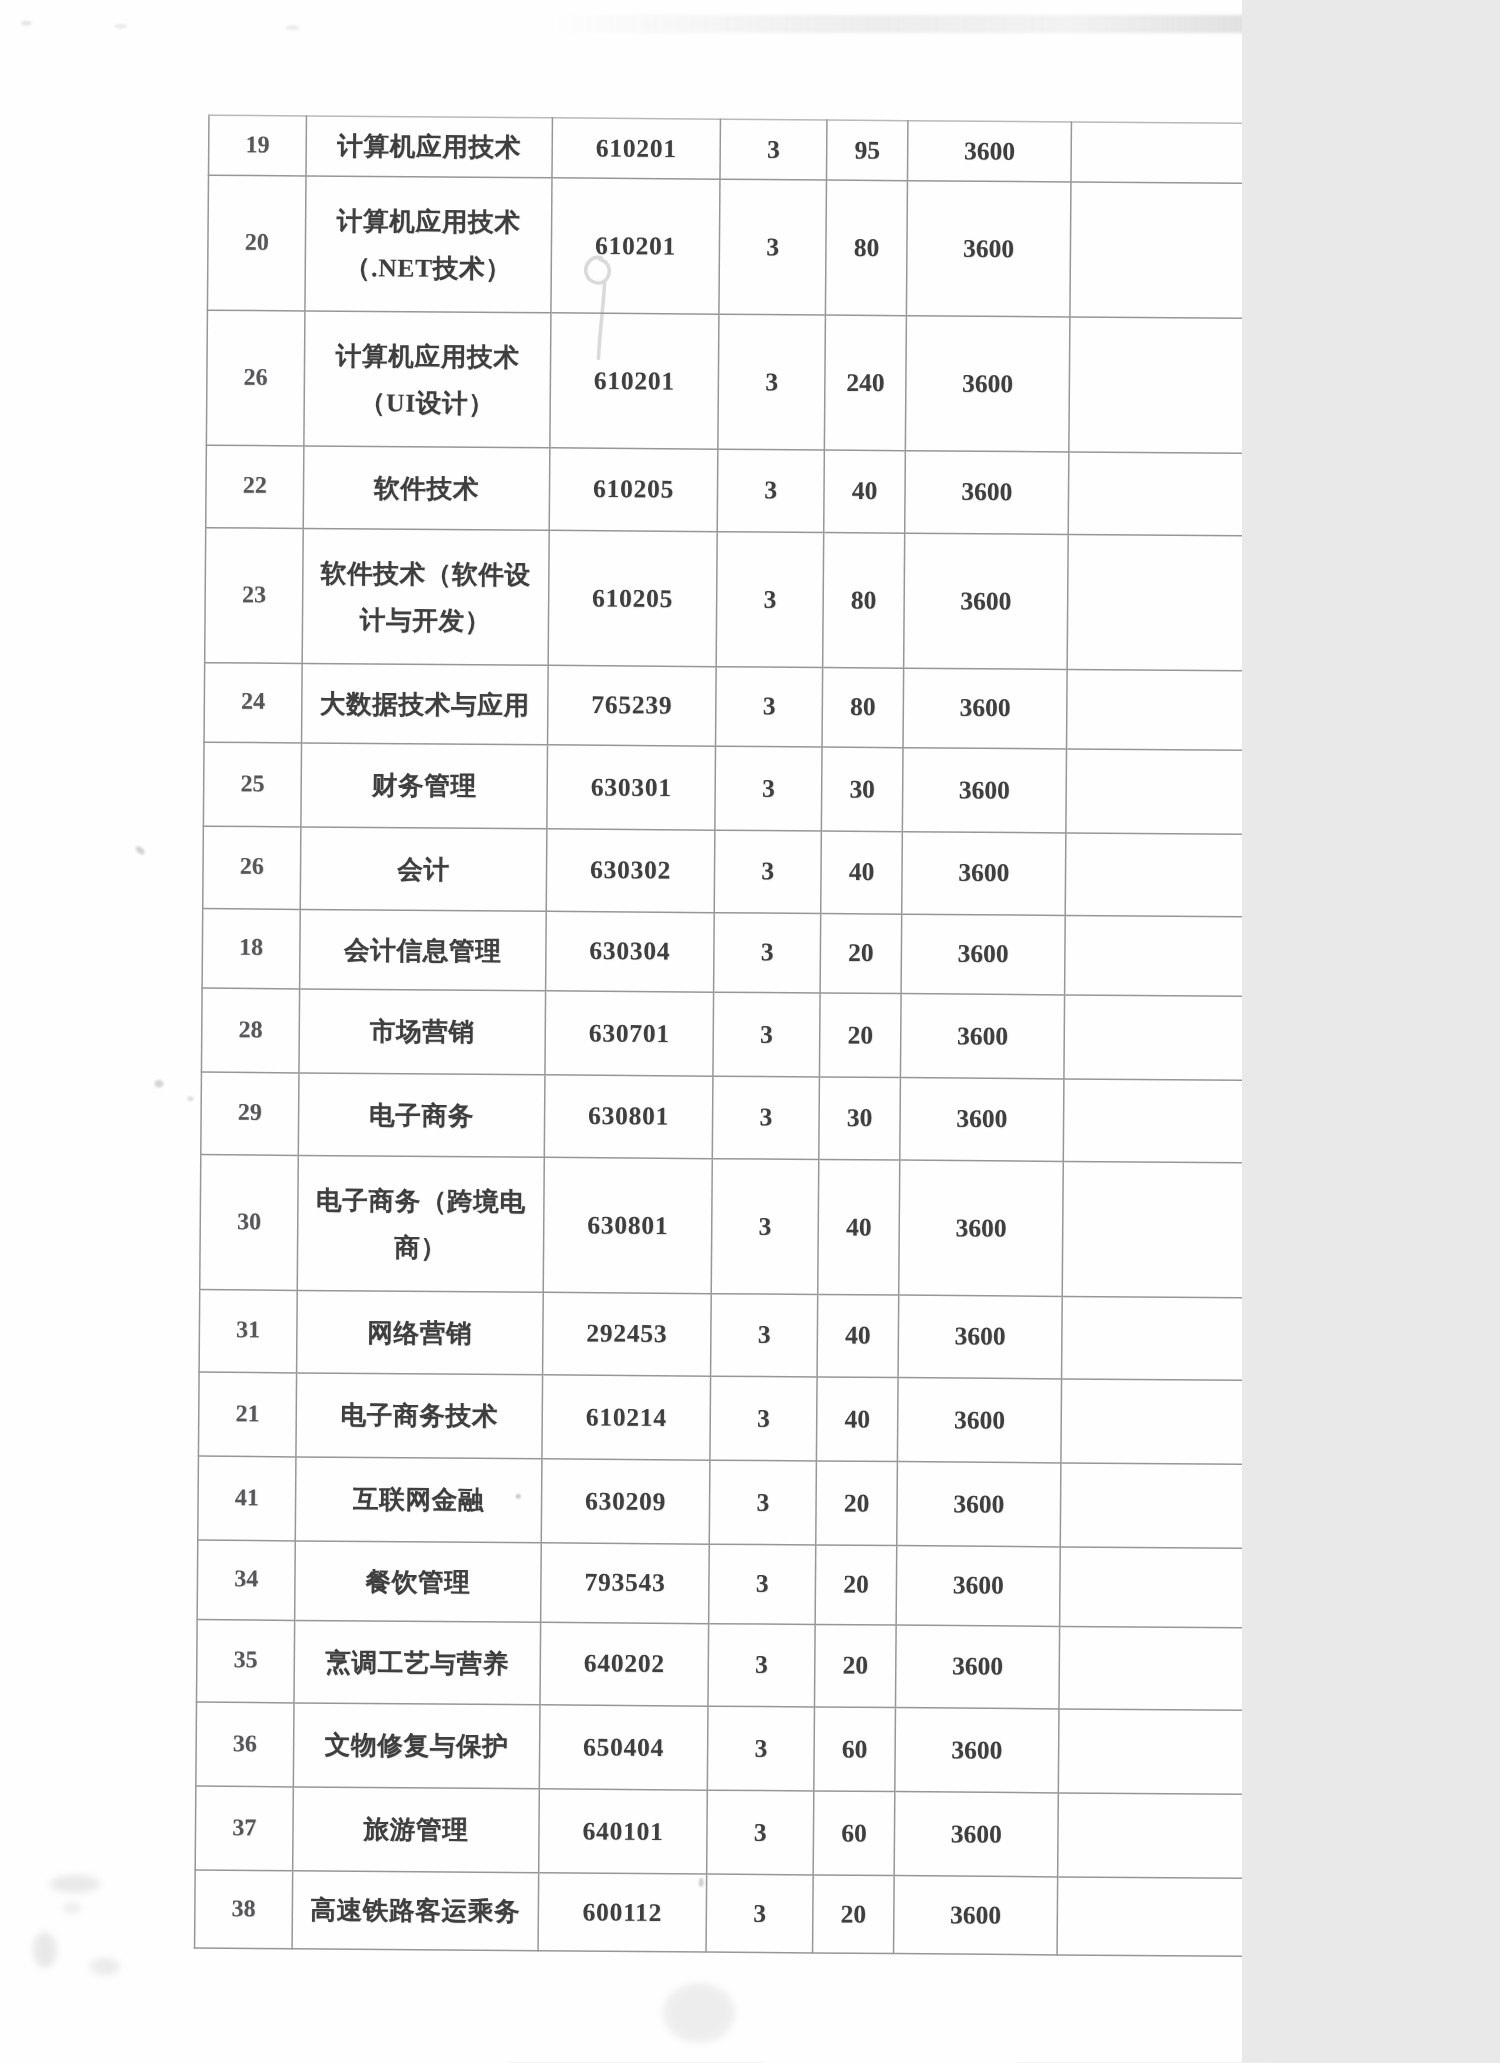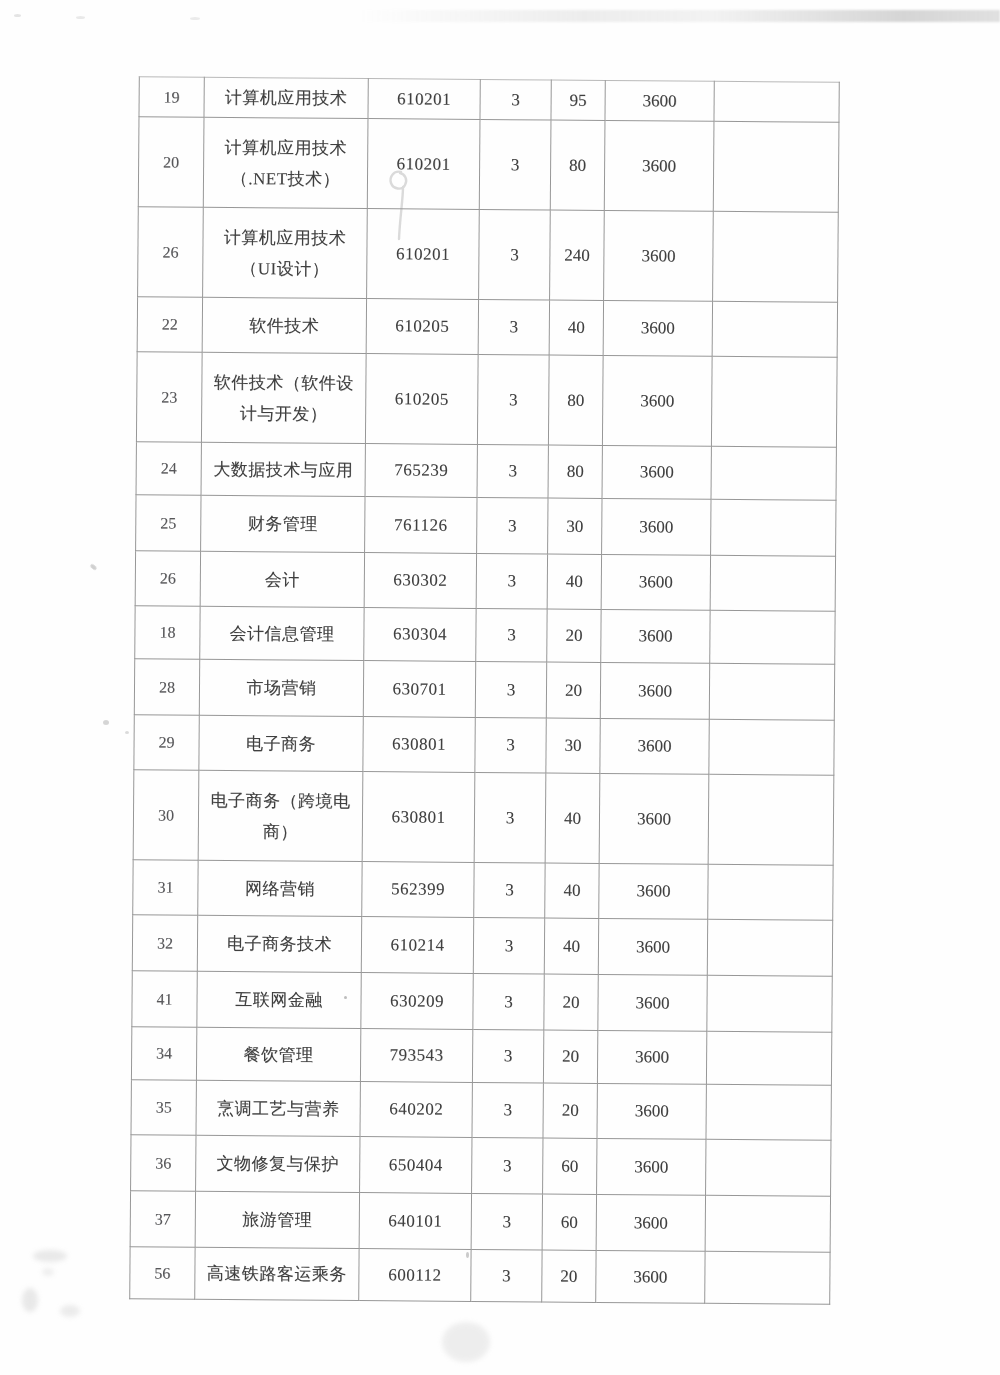--- a/index.html
+++ b/index.html
@@ -1,21 +1,22 @@
 <!DOCTYPE html>
 <html><head>
 <meta charset="utf-8">
 <style>
   html,body{margin:0;padding:0;background:#e9e9e9;}
   .page{
     position:relative;
-    width:1000px;height:1375px;
+    width:828px;height:1375px;
     background:#fefefe;
     overflow:hidden;
     font-family:"Liberation Serif","DejaVu Serif",serif;
+    font-weight:bold;
   }
   
   .doc-table{
     position:absolute;
     left:134px;top:79px;
     width:700px;
     border-collapse:collapse;
     table-layout:fixed;
     transform:rotate(0.45deg);
     transform-origin:center center;
@@ -135,21 +136,21 @@
           <td class="c-major">大数据技术与应用</td>
           <td class="c-code">765239</td>
           <td class="c-years">3</td>
           <td class="c-count">80</td>
           <td class="c-tuition">3600</td>
           <td class="c-note"></td>
         </tr>
         <tr style="height: 56px;">
           <td class="c-index">25</td>
           <td class="c-major">财务管理</td>
-          <td class="c-code">761126</td>
+          <td class="c-code">630301</td>
           <td class="c-years">3</td>
           <td class="c-count">30</td>
           <td class="c-tuition">3600</td>
           <td class="c-note"></td>
         </tr>
         <tr style="height: 55px;">
           <td class="c-index">26</td>
           <td class="c-major">会计</td>
           <td class="c-code">630302</td>
           <td class="c-years">3</td>
@@ -190,28 +191,28 @@
 商）</td>
           <td class="c-code">630801</td>
           <td class="c-years">3</td>
           <td class="c-count">40</td>
           <td class="c-tuition">3600</td>
           <td class="c-note"></td>
         </tr>
         <tr style="height: 55px;">
           <td class="c-index">31</td>
           <td class="c-major">网络营销</td>
-          <td class="c-code">562399</td>
-          <td class="c-years">3</td>
-          <td class="c-count">40</td>
-          <td class="c-tuition">3600</td>
-          <td class="c-note"></td>
-        </tr>
-        <tr style="height: 56px;">
-          <td class="c-index">32</td>
+          <td class="c-code">292453</td>
+          <td class="c-years">3</td>
+          <td class="c-count">40</td>
+          <td class="c-tuition">3600</td>
+          <td class="c-note"></td>
+        </tr>
+        <tr style="height: 56px;">
+          <td class="c-index">21</td>
           <td class="c-major">电子商务技术</td>
           <td class="c-code">610214</td>
           <td class="c-years">3</td>
           <td class="c-count">40</td>
           <td class="c-tuition">3600</td>
           <td class="c-note"></td>
         </tr>
         <tr style="height: 56px;">
           <td class="c-index">41</td>
           <td class="c-major">互联网金融</td>
@@ -251,21 +252,21 @@
         <tr style="height: 56px;">
           <td class="c-index">37</td>
           <td class="c-major">旅游管理</td>
           <td class="c-code">640101</td>
           <td class="c-years">3</td>
           <td class="c-count">60</td>
           <td class="c-tuition">3600</td>
           <td class="c-note"></td>
         </tr>
         <tr style="height: 52px;">
-          <td class="c-index">56</td>
+          <td class="c-index">38</td>
           <td class="c-major">高速铁路客运乘务</td>
           <td class="c-code">600112</td>
           <td class="c-years">3</td>
           <td class="c-count">20</td>
           <td class="c-tuition">3600</td>
           <td class="c-note"></td>
         </tr>
       </tbody>
   </table>
 

